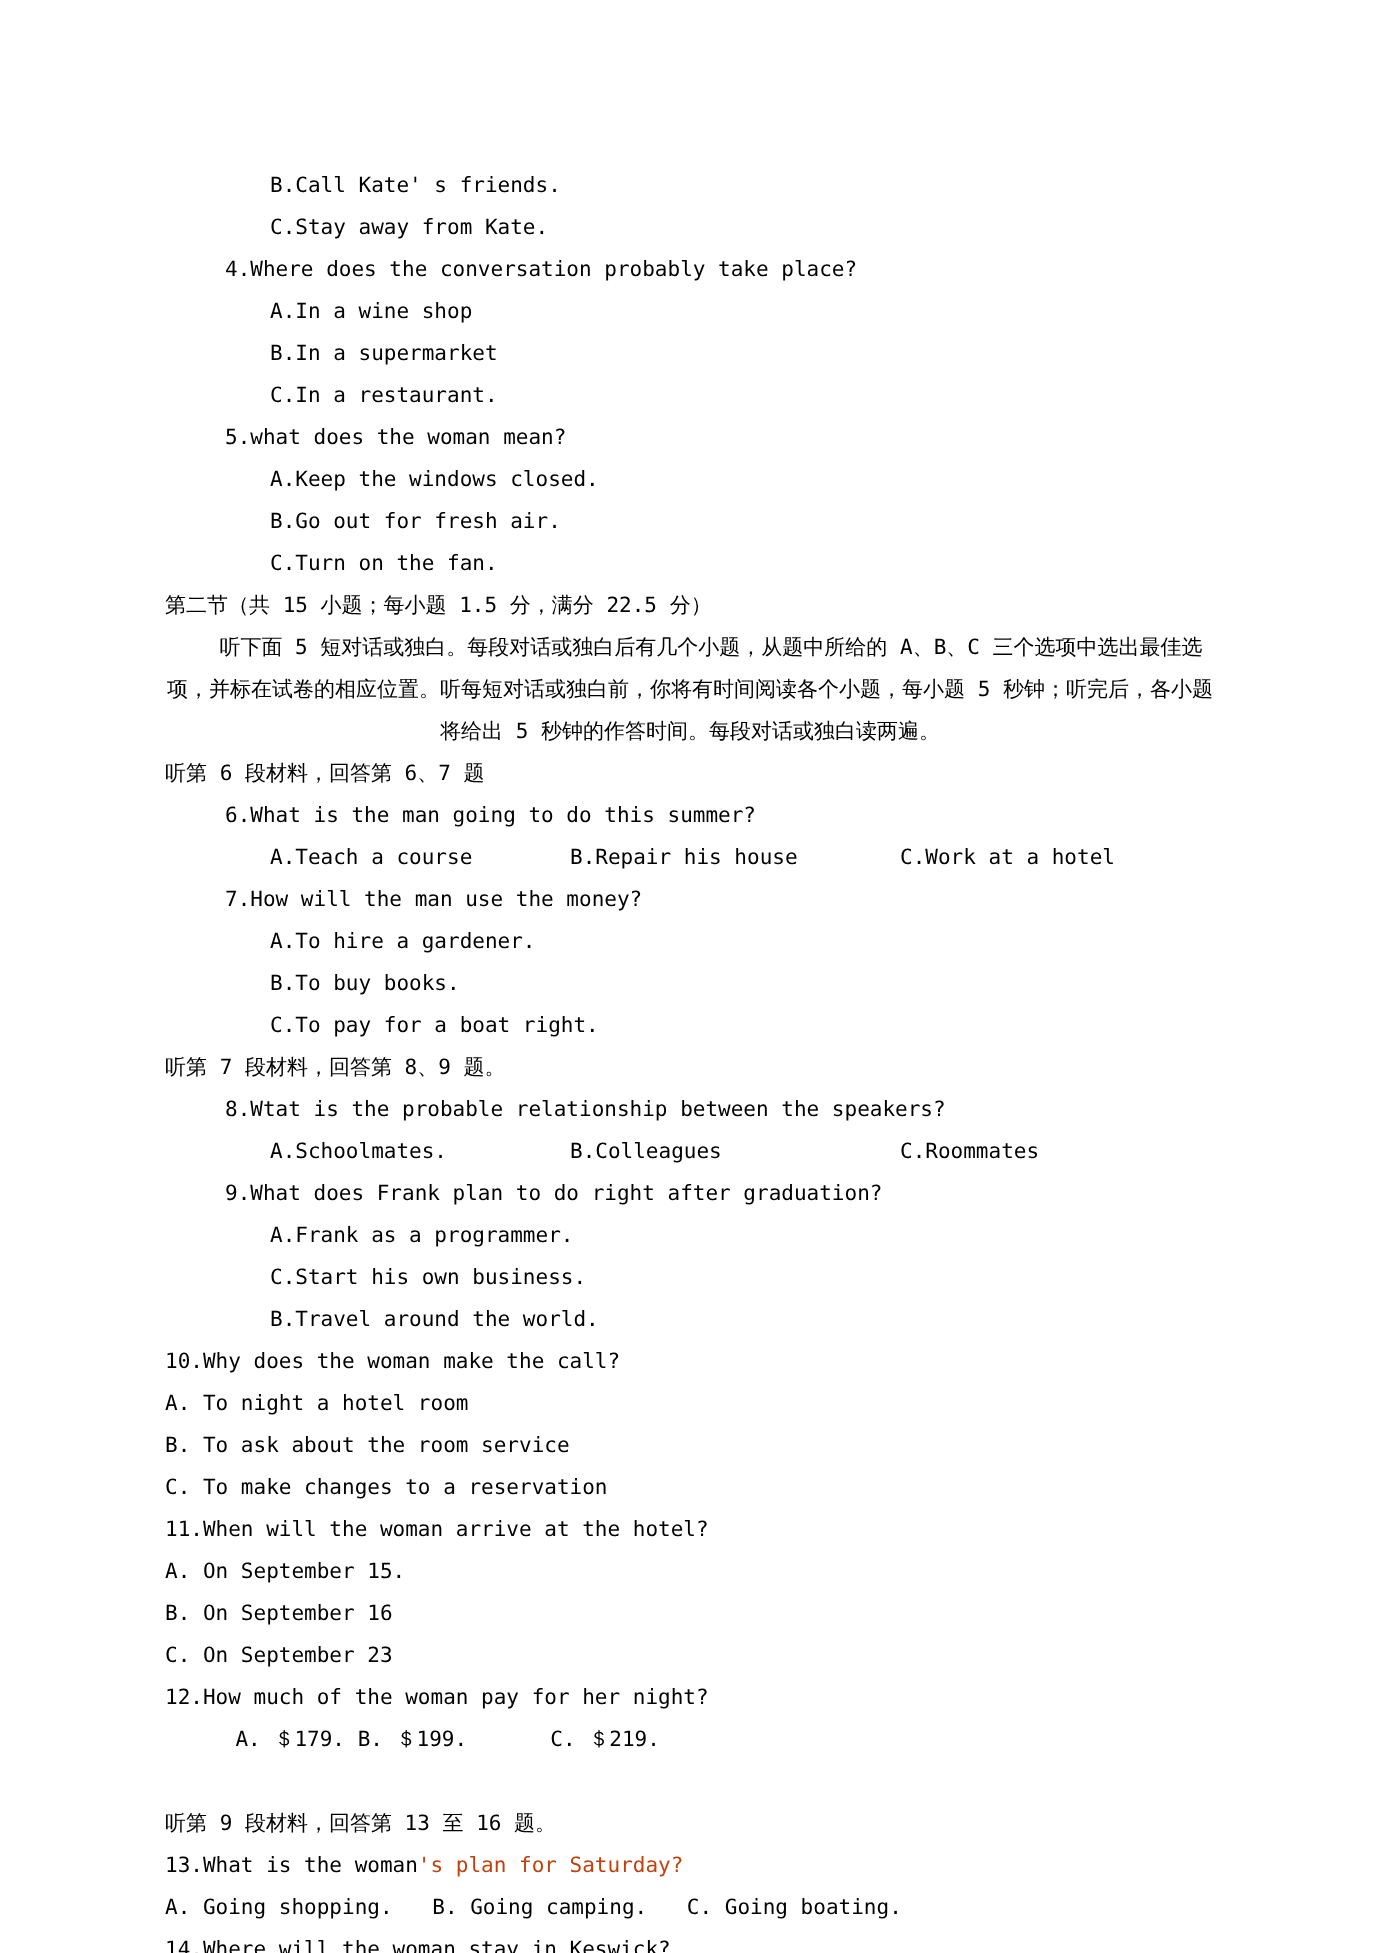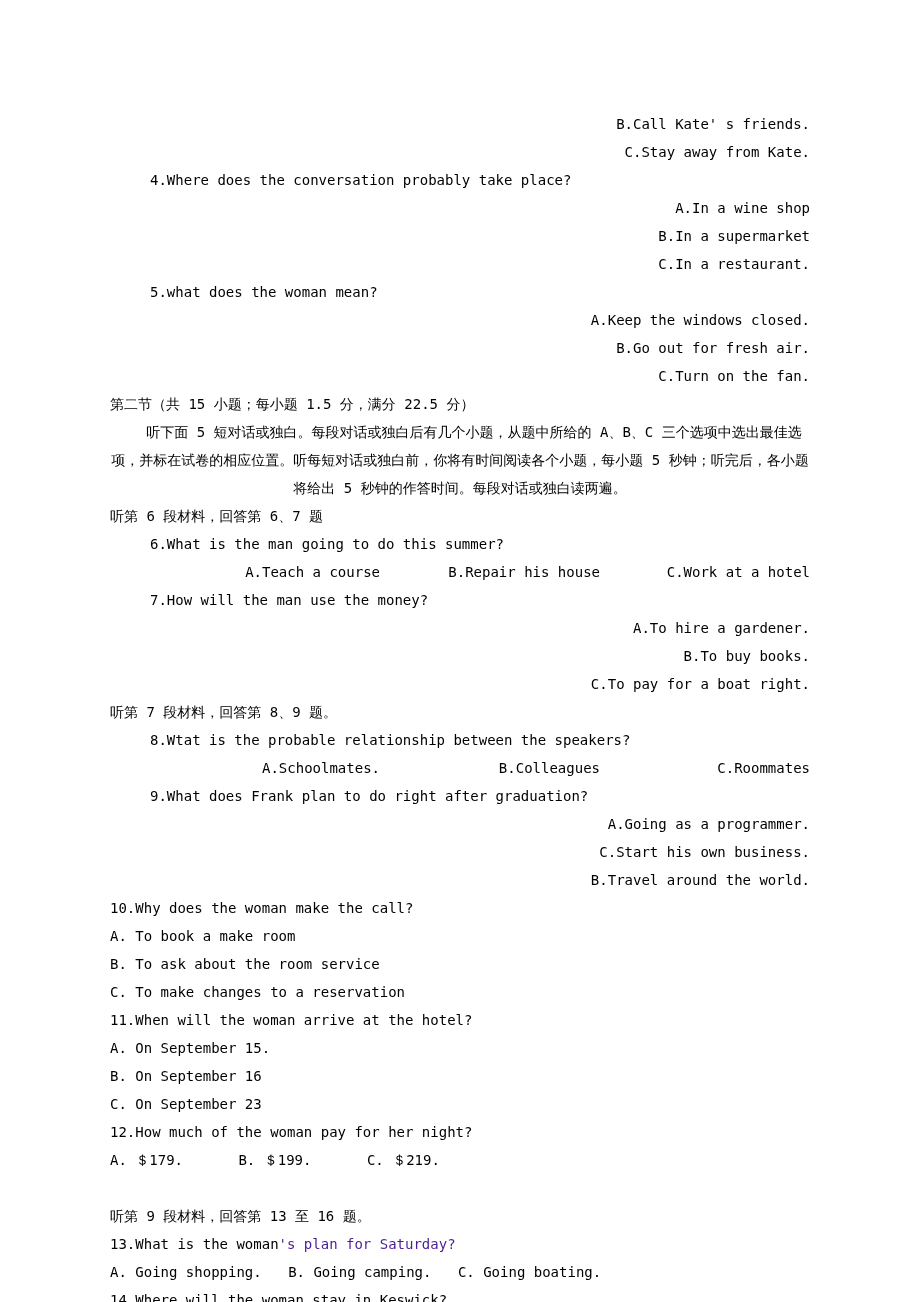--- a/index.html
+++ b/index.html
@@ -8,34 +8,34 @@
     background: #ffffff;
     width: 920px;
     font-family: "SimSun", "宋体", "Microsoft YaHei", monospace;
     font-size: 14px;
     color: #000000;
     line-height: 2.0;
   }
   .page {
     padding: 110px 110px 60px 110px;
   }
-  .indent-1 { padding-left: 70px; text-align: right; }
+  .indent-1 { padding-left: 70px; }
   .indent-2 { padding-left: 40px; }
   .indent-0 { padding-left: 0; }
   .para-indent { text-indent: 2em; text-align: center; }
   .three-col { display: flex; }
   .three-col .a { flex: 0 0 200px; }
   .three-col .b { flex: 0 0 220px; }
-  .three-col .c { flex: 1; margin-left: 36px; }
+  .three-col .c { flex: 1; }
   .q12-row span { display: inline-block; }
-  .q12-row .a { width: 120px; }
+  .q12-row .a { width: 120px; text-align: right; }
   .q12-row .b { width: 120px; }
   .q12-row .c { width: auto; }
   .q13-row span.l { margin-right: 18px; }
-  .red { color: #4c1d95; }
+  .red { color: #c2410c; }
   .blank-line { height: 28px; }
 </style>
 </head>
 <body>
 
 <div class="page">
 
   <div class="indent-1">B.Call Kate' s friends.</div>
   <div class="indent-1">C.Stay away from Kate.</div>
 
@@ -69,26 +69,26 @@
   <div class="indent-0">听第 7 段材料，回答第 8、9 题。</div>
 
   <div class="indent-2">8.Wtat is the probable relationship between the speakers?</div>
   <div class="indent-1 three-col">
     <span class="a">A.Schoolmates.</span>
     <span class="b">B.Colleagues</span>
     <span class="c">C.Roommates</span>
   </div>
 
   <div class="indent-2">9.What does Frank plan to do right after graduation?</div>
-  <div class="indent-1">A.Going as a programmer.</div>
+  <div class="indent-1">A.Frank as a programmer.</div>
   <div class="indent-1">C.Start his own business.</div>
   <div class="indent-1">B.Travel around the world.</div>
 
   <div class="indent-0">10.Why does the woman make the call?</div>
-  <div class="indent-0">A. To book a make room</div>
+  <div class="indent-0">A. To night a hotel room</div>
   <div class="indent-0">B. To ask about the room service</div>
   <div class="indent-0">C. To make changes to a reservation</div>
 
   <div class="indent-0">11.When will the woman arrive at the hotel?</div>
   <div class="indent-0">A. On September 15.</div>
   <div class="indent-0">B. On September 16</div>
   <div class="indent-0">C. On September 23</div>
 
   <div class="indent-0">12.How much of the woman pay for her night?</div>
   <div class="indent-0 q12-row">

